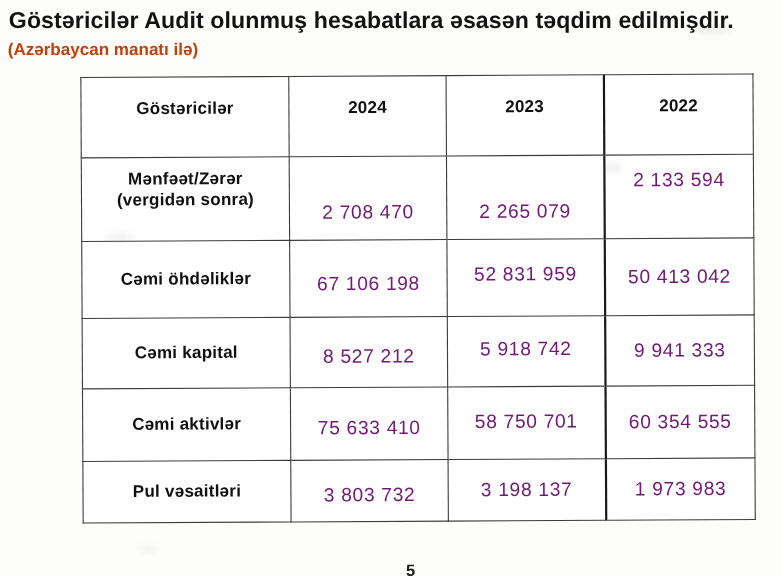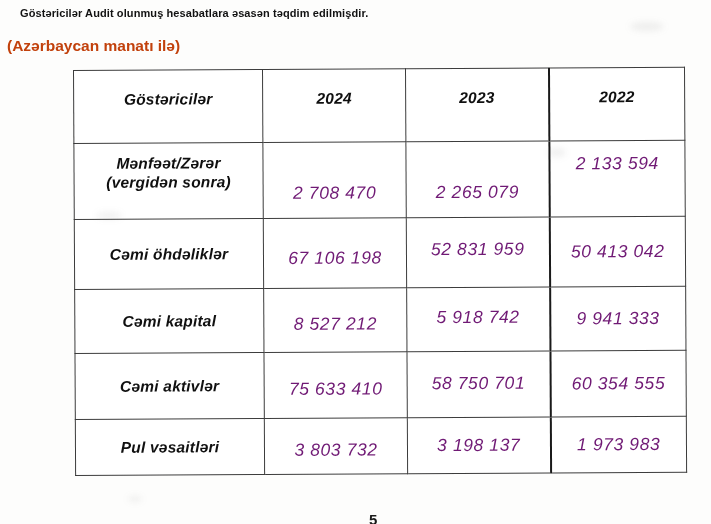--- a/index.html
+++ b/index.html
@@ -11,23 +11,23 @@
     height: 524px;
     background: #fdfdfc;
     font-family: "Liberation Sans", sans-serif;
     color: #161616;
     overflow: hidden;
     position: relative;
   }
 
   .doc-title {
     position: absolute;
-    left: 20px;
+    left: 8px;
     top: 7px;
-    font-size: 11px;
+    font-size: 21px;
     font-weight: bold;
     letter-spacing: 0.1px;
     white-space: nowrap;
     color: #121212;
   }
   .doc-subtitle {
     position: absolute;
     left: 7px;
     top: 37px;
     font-size: 15.5px;
@@ -53,21 +53,20 @@
   col.col2 { width: 143px; }
   col.col3 { width: 143px; }
   col.col4 { width: 136px; }
 
   th, td {
     border: 1px solid #3c3c3c;
     padding: 0;
     vertical-align: middle;
     text-align: center;
     overflow: hidden;
-    font-style: italic;
   }
   
   .c4 { border-left: 2px solid #1a1a1a; margin-left: 20px; }
   table { border-right: 1.5px solid #2a2a2a; border-bottom: 1.5px solid #2a2a2a; }
 
   tr.hdr  { height: 73px; }
   tr.r1   { height: 76px; }
   tr.r2   { height: 70px; }
   tr.r3   { height: 64px; }
   tr.r4   { height: 66px; }

